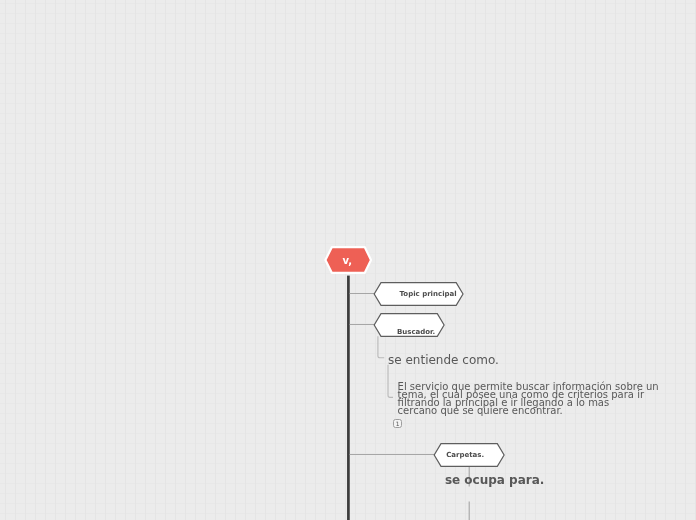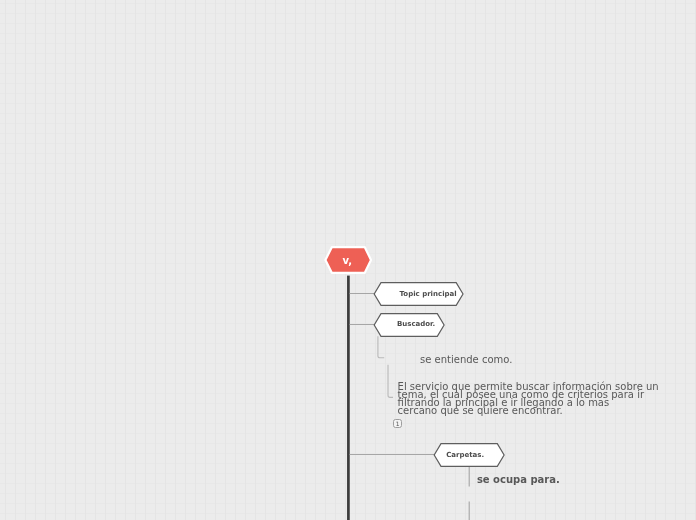--- a/index.html
+++ b/index.html
@@ -13,21 +13,21 @@
   }
   #canvas{position:absolute;left:0;top:0;width:696px;height:520px;overflow:hidden;}
   #grid{position:absolute;left:0;top:0;width:696px;height:520px;
     background-image:
       linear-gradient(to right, #e5e5e5 1px, transparent 1px),
       linear-gradient(to bottom, #e8e8e8 1px, transparent 1px);
     background-size:10px 10px;
     background-position:5px 3px;
   }
   svg#links{position:absolute;left:0;top:0;width:696px;height:520px;}
-  .lbl{position:absolute;white-space:pre;color:#585858;font-size:10px;margin-left:32px;}
+  .lbl{position:absolute;white-space:pre;color:#585858;font-size:12px;}
   .hexlabel{position:absolute;white-space:pre;font-weight:bold;color:#4c4c4c;font-size:7px;}
   .rootlabel{position:absolute;white-space:pre;font-weight:bold;color:#ffffff;font-size:10px;}
   .note{position:absolute;color:#585858;font-size:10px;}
   .note > div{line-height:8px;height:8px;margin:0;padding:0;display:block;white-space:pre;}
   .badge{position:absolute;border:1px solid #9e9e9e;border-radius:2.5px;background:#f3f3f3;
     color:#555;font-size:6px;text-align:center;}
 </style>
 </head>
 <body>
 
@@ -64,21 +64,21 @@
     </g>
 
     <g>
       <path d="M441 443.7 H497.3 L504.1 455.0 L497.3 466.3 H441 L434.2 455.0 Z" fill="#ffffff" stroke="#5e5e5e" stroke-width="1.2" stroke-linejoin="miter"></path>
     </g>
   </svg>
 
   <div class="rootlabel" style="left:325.2px;top:255.9px;width:44px;text-align:center;line-height:10px;">v,</div>
 
   <div class="hexlabel" style="left:374.1px;top:290.2px;width:108px;text-align:center;line-height:8px;">Topic principal</div>
-  <div class="hexlabel" style="left:374.1px;top:320px;width:84px;text-align:center;line-height:8px;">Buscador.</div>
+  <div class="hexlabel" style="left:374.1px;top:328px;width:84px;text-align:center;line-height:8px;">Buscador.</div>
   <div class="hexlabel" style="left:434.2px;top:451.2px;width:62px;text-align:center;line-height:8px;">Carpetas.</div>
 
   <div class="lbl" style="left:388px;top:355.7px;line-height:8px;">se entiende como.</div>
   <div class="lbl" style="left:444.9px;top:476px;line-height:8px;font-weight:bold;">se ocupa para.</div>
 
   <div class="note" style="left:397.6px;top:383px;">
     <div>El servicio que permite buscar información sobre un</div>
     <div>tema, el cual posee una como de criterios para ir</div>
     <div>filtrando la principal e ir llegando a lo mas</div>
     <div>cercano que se quiere encontrar.</div>

